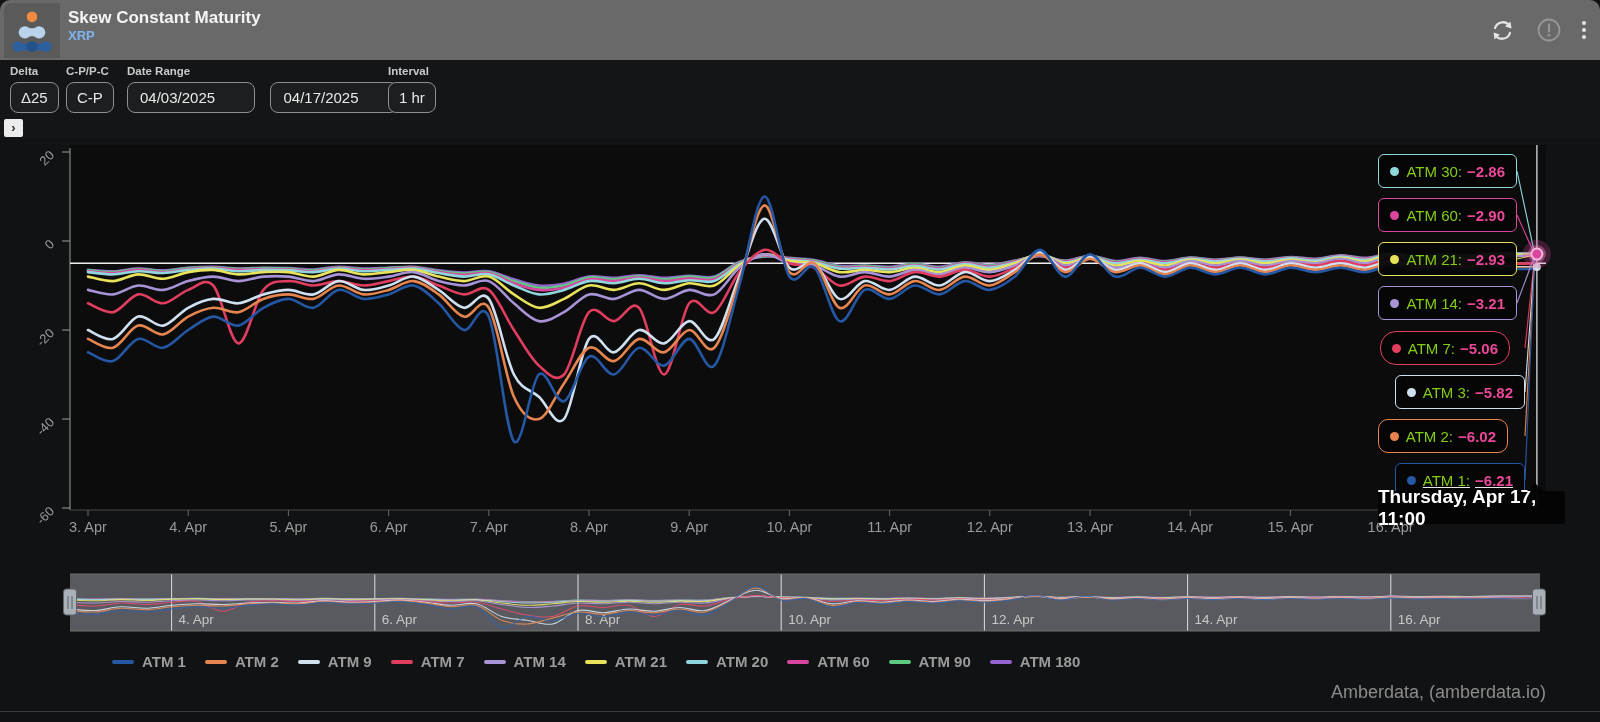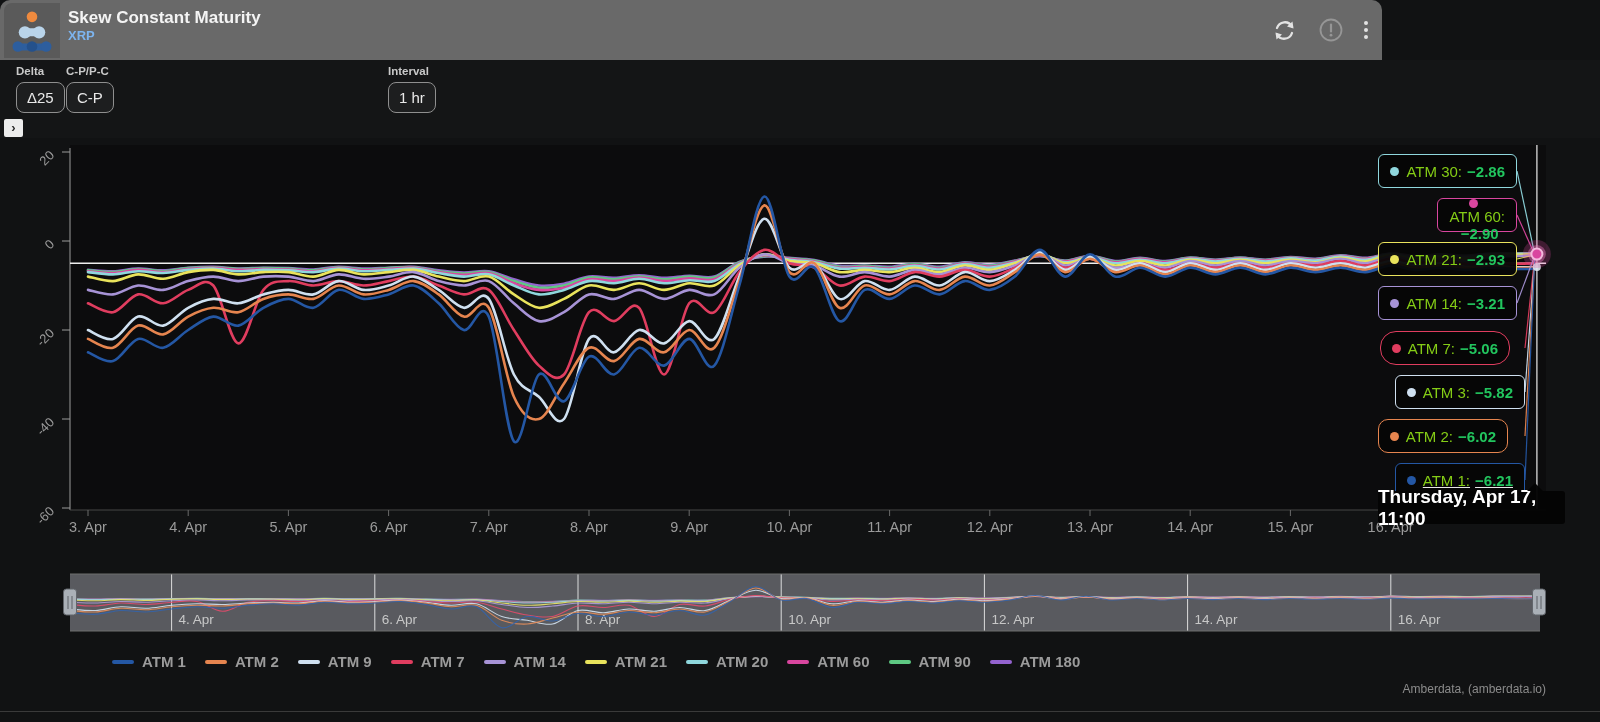--- a/index.html
+++ b/index.html
@@ -1,20 +1,20 @@
 <!DOCTYPE html>
 <html><head>
 <meta charset="utf-8">
 <style>
   html,body{margin:0;padding:0;background:#000;}
   *{box-sizing:border-box;}
   .app{position:relative;width:1600px;height:722px;background:#111213;overflow:hidden;
        font-family:"Liberation Sans",sans-serif;color:#e8e8e8;}
   
-  .header{position:absolute;left:0;top:0;width:1382px;height:60px;background:#696969;
+  .header{position:absolute;left:0;top:0;width:1600px;height:60px;background:#696969;
           border-radius:10px 10px 0 0;}
   .logo-tile{position:absolute;left:4px;top:3px;width:56px;height:55px;background:#5a5a5a;
              border-radius:8px 0 0 0;display:flex;align-items:center;justify-content:center;}
   .titles{position:absolute;left:68px;top:7px;line-height:1.25;}
   .title{font-size:17px;font-weight:bold;color:#f4f4f4;}
   .subtitle{font-size:13px;font-weight:bold;color:#7db4ee;}
   .header-icons{position:absolute;right:14px;top:0;height:60px;display:flex;align-items:center;gap:20px;}
   .hicon{background:none;border:none;padding:0;cursor:pointer;display:flex;align-items:center;}
   .kebab{display:flex;flex-direction:column;gap:3px;}
   .kebab i{width:4px;height:4px;border-radius:50%;background:#e3e3e3;}
@@ -30,32 +30,32 @@
         border:none;border-radius:2px;color:#2a2a2a;font-size:13px;font-weight:bold;line-height:16px;
         cursor:pointer;padding:0;}
   
   #chart-svg{position:absolute;left:0;top:0;z-index:5;pointer-events:none;}
   #chart-svg text{font-family:"Liberation Sans",sans-serif;}
   
   .tt{position:absolute;z-index:10;height:34px;background:rgba(6,6,6,0.95);border:1.5px solid #fff;
       border-radius:6px;display:flex;align-items:center;padding:0 11px;white-space:nowrap;}
   .tt .dot{width:9px;height:9px;border-radius:50%;margin-right:7px;flex:0 0 auto;}
   .tt .lab{font-size:15px;color:#84cc16;}
-  .tt b{font-size:15px;color:#22c55e;margin-left:5px;font-weight:bold;}
+  .tt b{font-size:15px;color:#ec4899;margin-left:5px;font-weight:bold;}
   .date-tt{position:absolute;z-index:11;left:1378px;top:491px;width:187px;height:33px;
       background:rgba(4,4,4,0.97);color:#fff;font-size:19px;font-weight:bold;
       display:flex;align-items:center;justify-content:center;border-radius:3px;}
   .date-tt:after{content:"";position:absolute;right:22px;top:-8px;border:8px solid transparent;
       border-bottom-color:rgba(4,4,4,0.97);border-top:none;}
   
   .legend{position:absolute;left:112px;top:653px;display:flex;gap:19px;z-index:6;}
   .li{display:flex;align-items:center;gap:8px;cursor:pointer;}
   .li .dash{width:22px;height:4px;border-radius:2px;}
   .li .llab{font-size:15px;font-weight:bold;color:#9b9b9b;}
-  .attribution{position:absolute;right:54px;top:682px;font-size:12px;color:#8b8b8b;z-index:6;}
+  .attribution{position:absolute;right:54px;top:682px;font-size:18px;color:#8b8b8b;z-index:6;}
   .bottom-line{position:absolute;left:0;top:711px;width:1600px;height:1px;background:#3a3a3a;}
 </style>
 </head>
 <body>
 
 <div class="app">
 
   <div class="header">
     <div class="logo-tile">
       <svg width="46" height="46" viewBox="0 0 52 52">
@@ -91,27 +91,32 @@
       </button>
       <button class="hicon kebab">
         <i></i>
           <i></i>
           <i></i>
       </button>
     </div>
   </div>
 
   <div class="controls">
-    <div class="ctl" style="left:10px;margin-left:6px;">
+    <div class="ctl" style="left:10px;">
       <div class="ctl-label">Delta</div>
       <button class="btn">Δ25</button>
     </div>
     <div class="ctl" style="left:66px;">
       <div class="ctl-label">C-P/P-C</div>
       <button class="btn">C-P</button>
+    </div>
+    <div class="ctl" style="left:127px;">
+      <div class="ctl-label">Date Range</div>
+      <input class="dinput" style="margin-right: 11px;" readonly="" value="04/03/2025">
+      <input class="dinput" readonly="" value="04/17/2025" style="">
     </div>
     <div class="ctl" style="left:388px;">
       <div class="ctl-label">Interval</div>
       <button class="btn">1 hr</button>
     </div>
   </div>
 
   <button class="sidebar-toggle">›</button>
 
   <svg id="chart-svg" width="1600" height="722">
@@ -214,21 +219,21 @@
       <circle cx="1536.892" cy="254.0385" r="14" fill="rgba(217,70,159,0.25)"></circle>
       <circle cx="1536.892" cy="254.0385" r="9" fill="rgba(233,120,190,0.45)"></circle>
       <circle cx="1536.892" cy="254.0385" r="5.5" fill="#d9469f" stroke="#f3b8dd" stroke-width="2"></circle>
     </svg>
 
   <div class="tt" style="top: 154px; right: 83px; border-color: rgb(143, 215, 221);">
     <span class="dot" style="background: rgb(143, 215, 221);"></span>
     <span class="lab">ATM 30:</span>
     <b>−2.86</b>
   </div>
-  <div class="tt" style="top: 198px; right: 83px; border-color: rgb(217, 70, 159); flex-direction: column;">
+  <div class="tt" style="top: 198px; right: 83px; border-color: rgb(217, 70, 159);">
     <span class="dot" style="background: rgb(217, 70, 159);"></span>
     <span class="lab">ATM 60:</span>
     <b>−2.90</b>
   </div>
   <div class="tt" style="top: 242px; right: 83px; border-color: rgb(233, 227, 92);">
     <span class="dot" style="background: rgb(233, 227, 92);"></span>
     <span class="lab">ATM 21:</span>
     <b>−2.93</b>
   </div>
   <div class="tt" style="top: 286px; right: 83px; border-color: rgb(167, 147, 214);">

